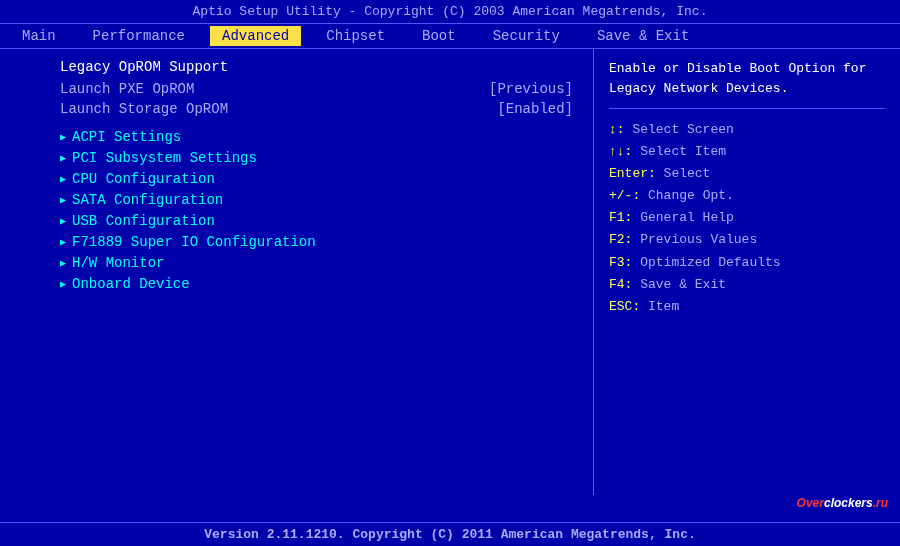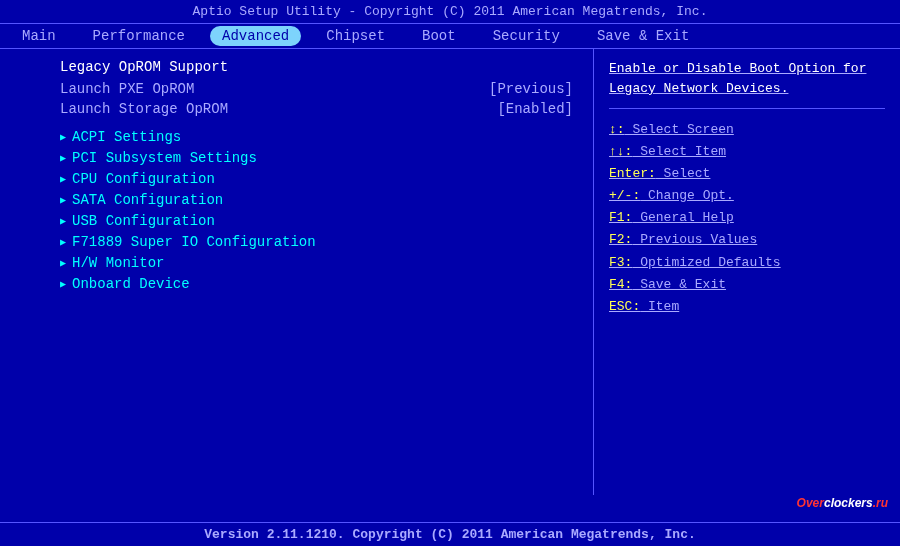--- a/index.html
+++ b/index.html
@@ -26,39 +26,37 @@
       padding: 2px 10px;
       border-top: 1px solid #5555ff;
       border-bottom: 1px solid #5555ff;
     }
     .menu-item {
       padding: 2px 12px;
       color: #aaaaff;
       cursor: pointer;
     }
     .menu-item.active {
-      background: #7dd3fc;
+      background: #fde047;
       color: #0000aa;
-      border-radius: 10px;
     }
     .main-content {
       display: flex;
       height: calc(546px - 70px - 30px);
       padding-left: 40px;
     }
     .left-panel {
       width: 580px;
       padding: 10px 20px;
       border-right: 1px solid #5555ff;
     }
     .right-panel {
       width: 320px;
       padding: 10px 15px;
       position: relative;
-      text-decoration: underline;
     }
     .section-title {
       color: #ffffff;
       font-size: 14px;
       margin-bottom: 6px;
     }
     .setting-row {
       display: flex;
       justify-content: space-between;
       margin-bottom: 4px;
@@ -124,21 +122,21 @@
       font-family: Arial, sans-serif;
       font-size: 15px;
       font-style: italic;
       font-weight: bold;
     }
   </style>
 </head>
 <body>
 
 <div>
-  <div class="title-bar">Aptio Setup Utility - Copyright (C) 2011 American Megatrends, Inc.</div>
+  <div class="title-bar">Aptio Setup Utility - Copyright (C) 2003 American Megatrends, Inc.</div>
 </div>
 
 <div class="menu-bar">
 
 <div class="menu-item">Main</div>
     <div class="menu-item">Performance</div>
     <div class="menu-item active">Advanced</div>
     <div class="menu-item">Chipset</div>
     <div class="menu-item">Boot</div>
     <div class="menu-item">Security</div>

